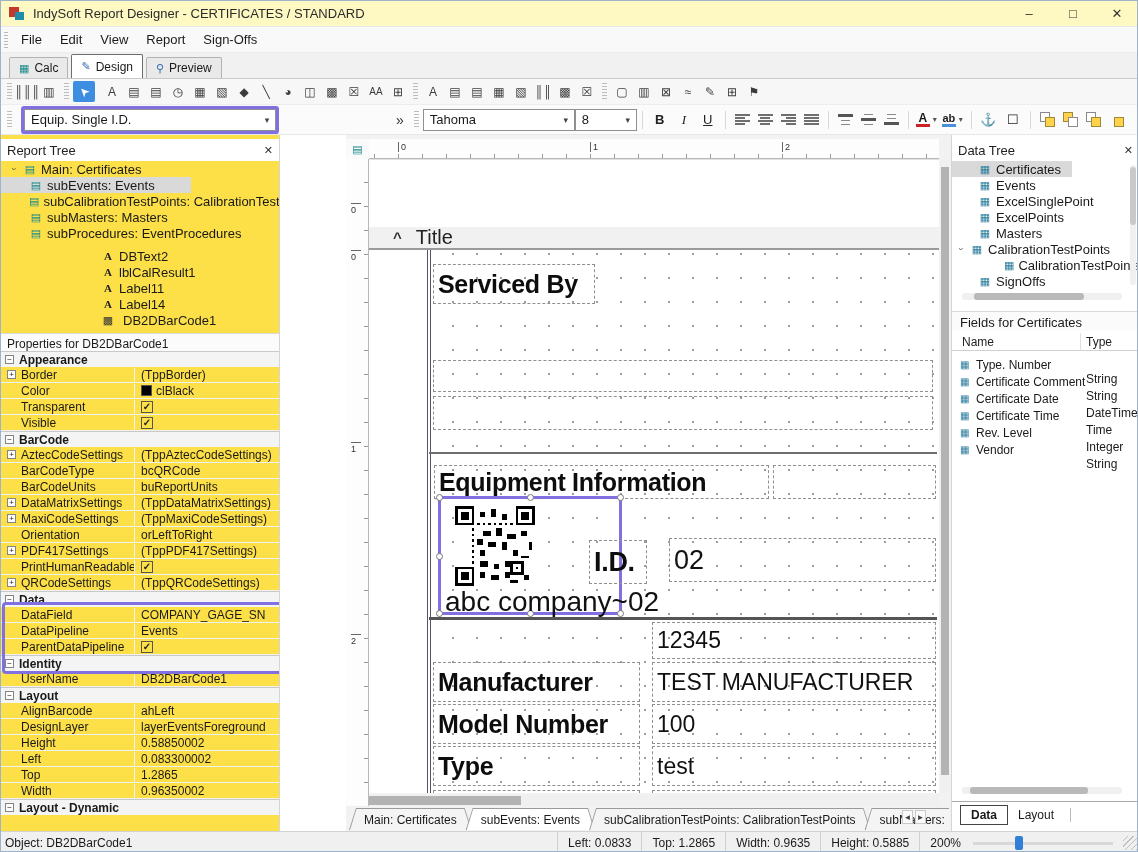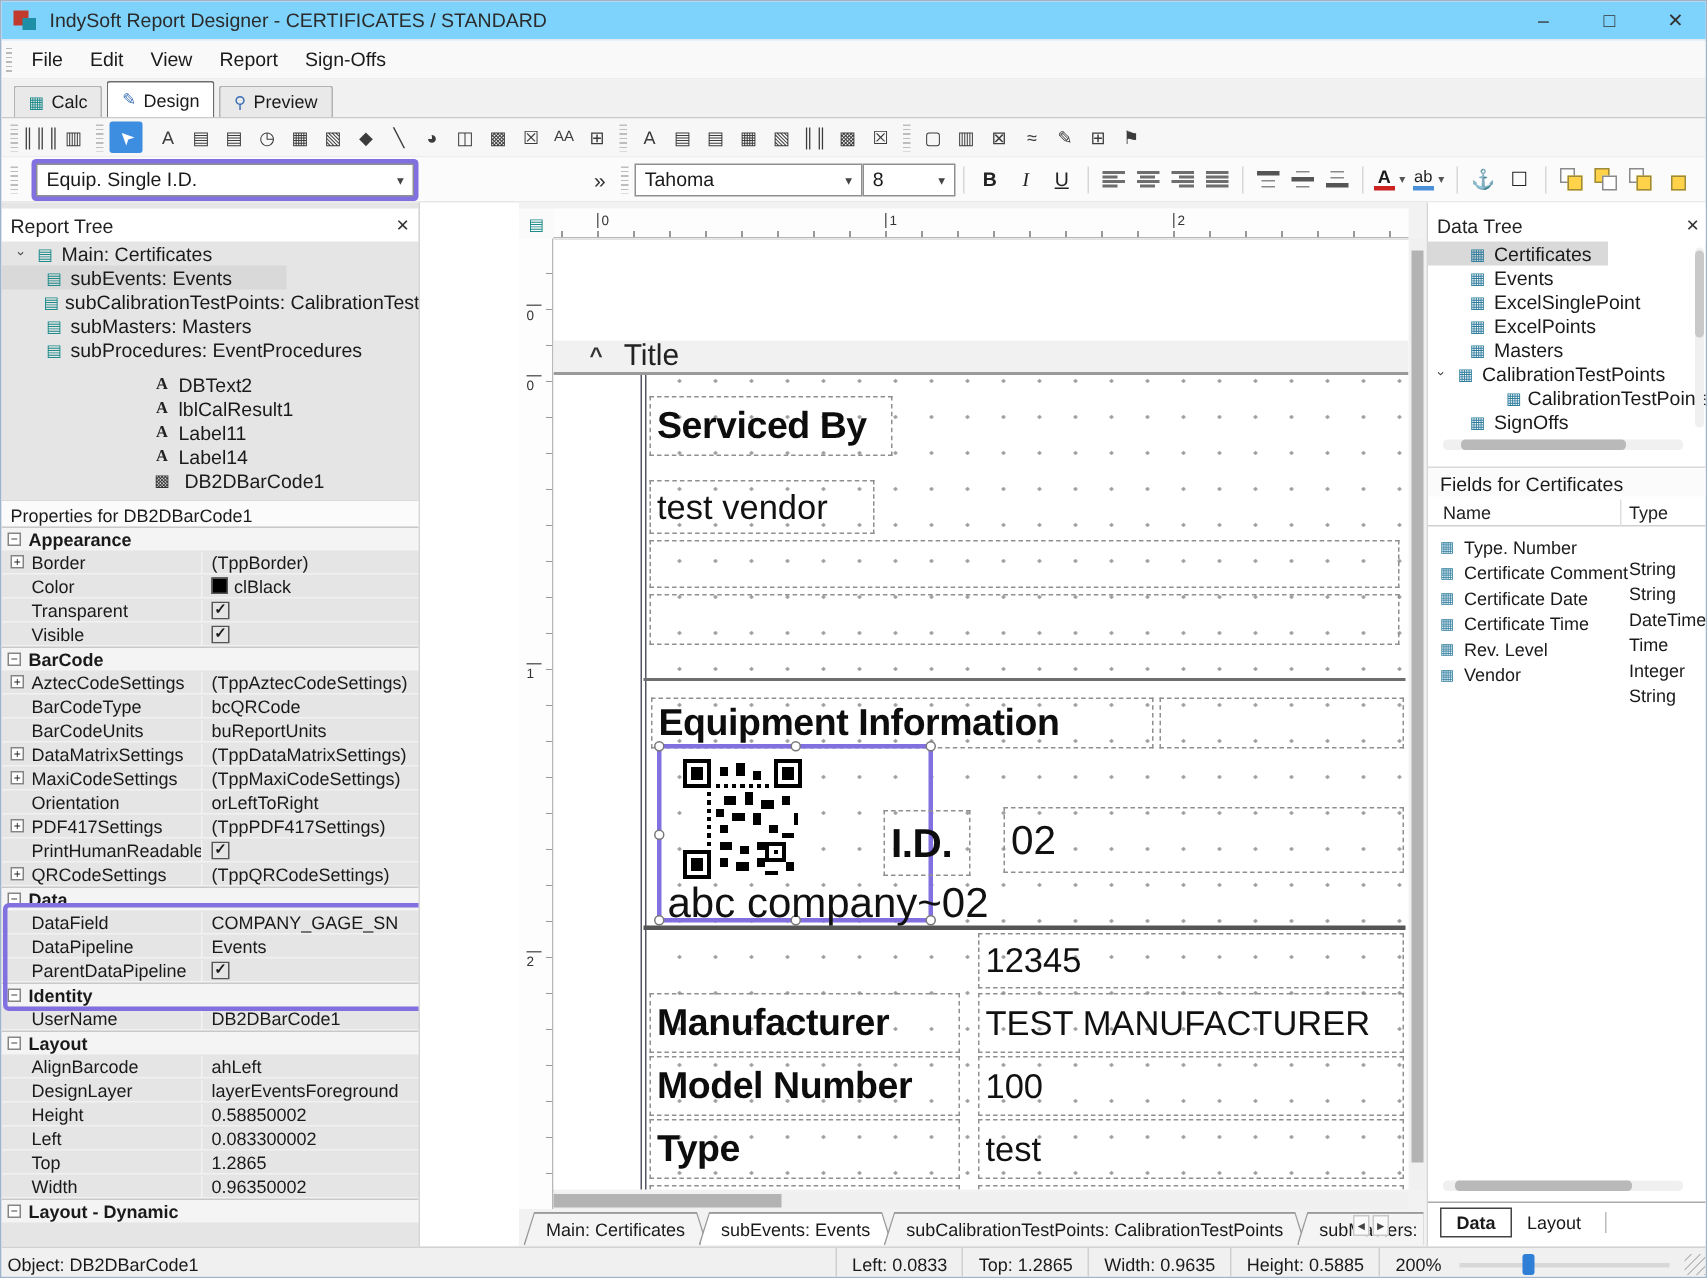--- a/index.html
+++ b/index.html
@@ -1,20 +1,20 @@
 <!DOCTYPE html>
 <html><head>
 <meta charset="utf-8">
 <style>
   *{margin:0;padding:0;box-sizing:border-box}
   html,body{width:1138px;height:852px;overflow:hidden}
   body{position:relative;font-family:"Liberation Sans",sans-serif;background:#fff;border:1px solid #9fb4cc;color:#1a1a1a}
 
   
-  #titlebar{position:absolute;left:0;top:0;width:1138px;height:26px;background:#7dd3fc;display:flex;align-items:center;border-bottom:1px solid #e4e9ef}
+  #titlebar{position:absolute;left:0;top:0;width:1138px;height:26px;background:#fef9c3;display:flex;align-items:center;border-bottom:1px solid #e4e9ef}
   .app-icon{position:relative;width:18px;height:14px;margin:0 6px 0 8px}
   .app-icon .ai1{position:absolute;left:0;top:0;width:10px;height:10px;background:#c23a2e}
   .app-icon .ai2{position:absolute;left:6px;top:5px;width:9px;height:8px;background:#1f8fa8}
   .title-text{font-size:13px;color:#2b2b2b}
   .winbtns{margin-left:auto;display:flex;height:26px}
   .winbtn{width:44px;height:26px;display:flex;align-items:center;justify-content:center;font-size:13px;color:#333}
 
   
   #menubar{position:absolute;left:0;top:26px;width:1138px;height:26px;background:#f9f9f9;display:flex;align-items:center;border-bottom:1px solid #ececec}
   .menugrip{width:4px;height:16px;margin:0 4px 0 3px;background:repeating-linear-gradient(180deg,#b9b9b9 0 1px,transparent 1px 3px)}
@@ -57,21 +57,21 @@
   .fcbtn .bar.hl{background:#4a90d9}
   .ddarr{font-size:8px;color:#555;margin:0 3px 0 1px}
   .lyr{position:relative;width:19px;height:18px;margin:0 2px;flex:0 0 auto}
   .lyr i{position:absolute;width:10px;height:10px;border:1px solid #9a8a3a}
   .lyr .y{background:#ffd24a}
   .lyr .w{background:#fff;border-color:#8a8a8a}
   .lyr i:first-child{left:2px;top:1px}
   .lyr i:last-child{left:7px;top:6px}
 
   
-  #leftpanel{position:absolute;left:0;top:134px;width:279px;height:696px;background:#e5e5e5;border-right:1px solid #d5d5d5;overflow:hidden}
+  #leftpanel{position:absolute;left:0;top:134px;width:279px;height:696px;background:#fde047;border-right:1px solid #d5d5d5;overflow:hidden}
   #centerpanel{position:absolute;left:345px;top:134px;width:605px;height:696px;background:#f2f2f2;overflow:hidden}
   #rightpanel{position:absolute;left:950px;top:134px;width:188px;height:696px;background:#fff;border-left:1px solid #d5d5d5;overflow:hidden}
 
   .panelhead{height:22px;display:flex;align-items:center;padding:0 6px;font-size:13px;color:#222;background:#fff}
   .panelhead .x{margin-left:auto;font-size:11px;color:#333}
 
   
   .trow{height:16px;display:flex;align-items:center;font-size:13px;gap:4px;white-space:nowrap;padding-left:8px}
   .trow.selrow{background:#d9d9d9}
   .chev{width:10px;font-size:9px;color:#444;display:inline-block;transform:rotate(90deg);text-align:center}
@@ -299,21 +299,21 @@
       <i></i>
       <i class="em"></i>
     </span>
   <span class="sep2"></span>
   <span class="fcbtn">
     <b>A</b>
       <i class="bar"></i>
   </span>
   <span class="ddarr">▾</span>
   <span class="fcbtn">
-    <b style="font-weight:normal;font-size:11px">ab</b>
+    <b style="font-weight:bold;font-size:11px">ab</b>
       <i class="bar hl"></i>
   </span>
   <span class="ddarr">▾</span>
   <span class="sep2"></span>
   <span class="fbtn">⚓</span>
   <span class="fbtn">☐</span>
   <span class="sep2"></span>
   <span class="lyr">
       <i class="w"></i>
       <i class="y"></i>
@@ -613,23 +613,20 @@
   <div id="viewport">
     <div id="band">
       <span class="bchev">^</span>
       <span>Title</span>
     </div>
     <div id="dots"></div>
     <div id="pageedge"></div>
 
     <div class="dbox" style="left:64px;top:104px;width:162px;height:40px">
       <span class="clabel">Serviced By</span>
-    </div>
-    <div class="dbox" style="left:64px;top:160px;width:150px;height:36px">
-      <span class="cval">test vendor</span>
     </div>
     <div class="dbox" style="left:64px;top:200px;width:500px;height:32px"></div>
     <div class="dbox" style="left:64px;top:236px;width:500px;height:34px"></div>
 
     <div class="hline" style="left:60px;top:292px;width:508px;height:2px"></div>
 
     <div class="dbox" style="left:65px;top:305px;width:335px;height:34px">
       <span class="clabel">Equipment Information</span>
     </div>
     <div class="dbox" style="left:404px;top:305px;width:163px;height:34px"></div>

